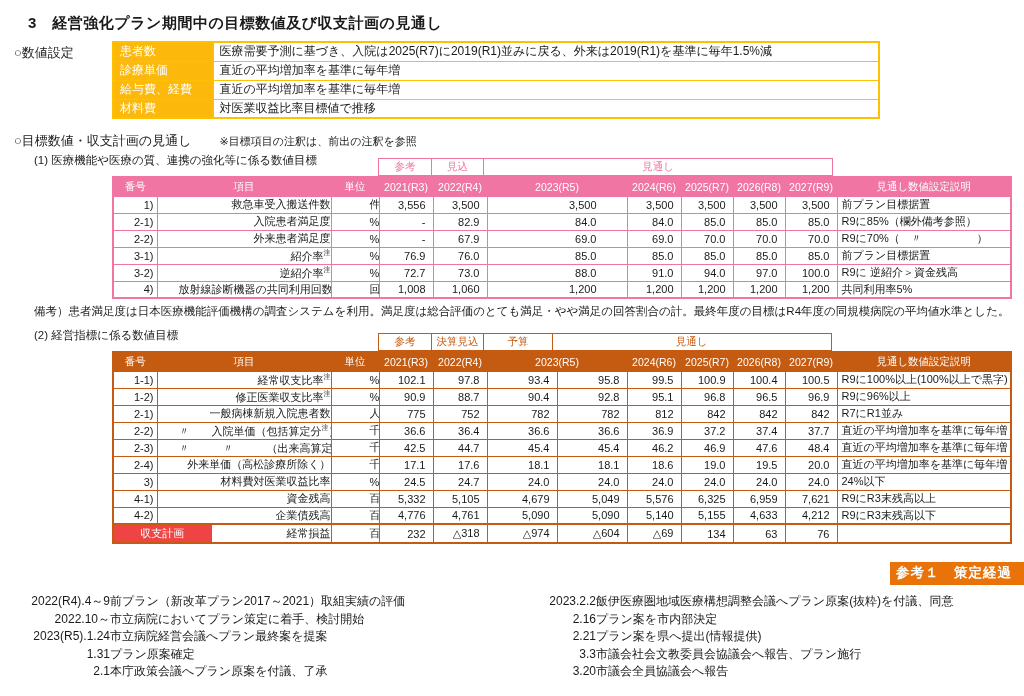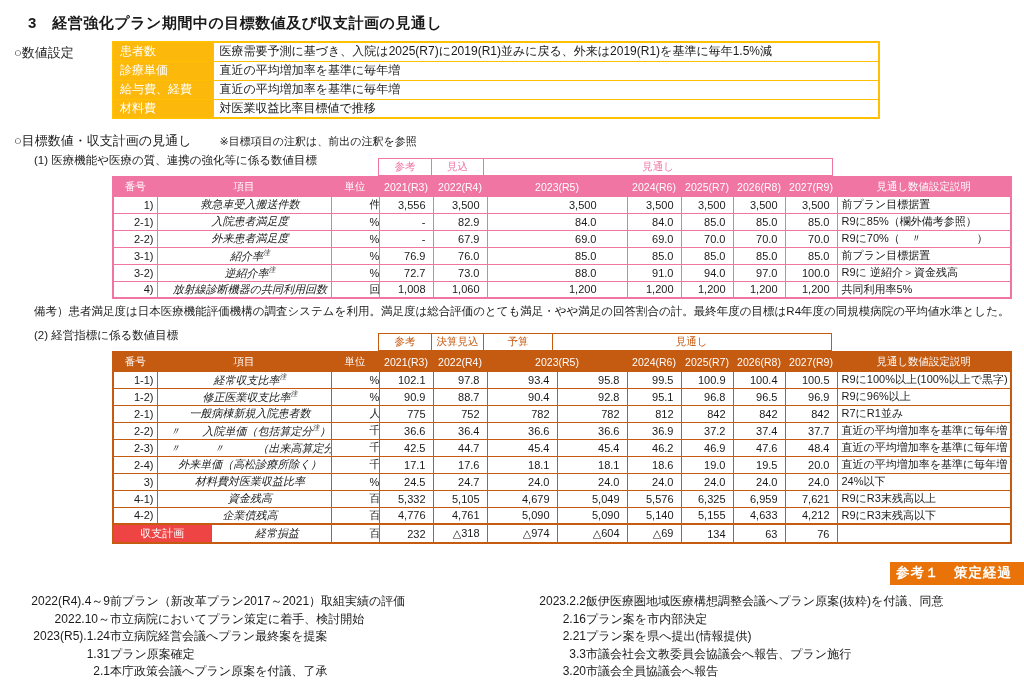--- a/index.html
+++ b/index.html
@@ -34,39 +34,39 @@
   table.t { border-collapse:collapse; table-layout:fixed; width:898px; margin-left:112px; }
   table.t1 { border:2px solid #F175A2; }
   table.t1 td, table.t1 th { border:1px solid #F175A2; }
   table.t1 th { background:#F175A2; }
   table.t2 { border:2px solid #C55A11; }
   table.t2 td, table.t2 th { border:1px solid #C55A11; }
   table.t2 th { background:#C55A11; }
   table.t th { color:#ffffff; font-weight:normal; font-size:10.5px; height:19px; white-space:nowrap; overflow:hidden; }
   table.t td { height:17px; font-size:11px; white-space:nowrap; overflow:hidden; vertical-align:middle; }
   td.no { text-align:right; padding-right:3px; }
-  td.item { text-align:center; padding-left:12px;font-style:italic; }
+  td.item { text-align:right; padding-left:21px; }
   td.unit { text-align:center;padding-left:38px; }
   td.val { text-align:right; padding-right:7px; }
   td.valwide { text-align:right; padding-right:30px; }
   td.v2a { border-right:1px dashed #D89A6B !important; }
   td.desc { text-align:left; padding-left:4px; font-size:10px; }
   sup.chu { font-size:7px; vertical-align:super; }
   tr.footer td { border-top:2px solid #C55A11; height:19px; }
   td.flabel { background:#ef4444; color:#fff; text-align:center; font-size:11px; }
 
   .biko { margin:5px 0 12px 34px; font-size:11.5px; white-space:nowrap; }
 
   
   .ref { margin:18px 0 0 10px;text-align:right; }
   .ref-label { display:inline-block; background:#E97209; color:#ffffff; font-size:13.5px; font-weight:bold; padding:2px 12px 3px 6px; letter-spacing:1px; }
   .ref-cols { display:flex; margin-top:8px; }
   .ref-list { font-size:12px; line-height:17.5px; }
   .ref-list.left { width:500px; margin-left:10px; flex:none; }
-  .ref-list.right { }
+  .ref-list.right { margin-left:10px; }
   .ref-item { display:flex; }
   .ref-item .d { flex:none; white-space:nowrap; }
   .left .d { width:90px; }
   .left .sub .d { width:38px; margin-left:52px; }
   .right .d { width:66px; }
   .right .sub .d { width:46px; margin-left:20px; }
   .ref-item .t { white-space:nowrap; }
 </style>
 </head>
 <body>

